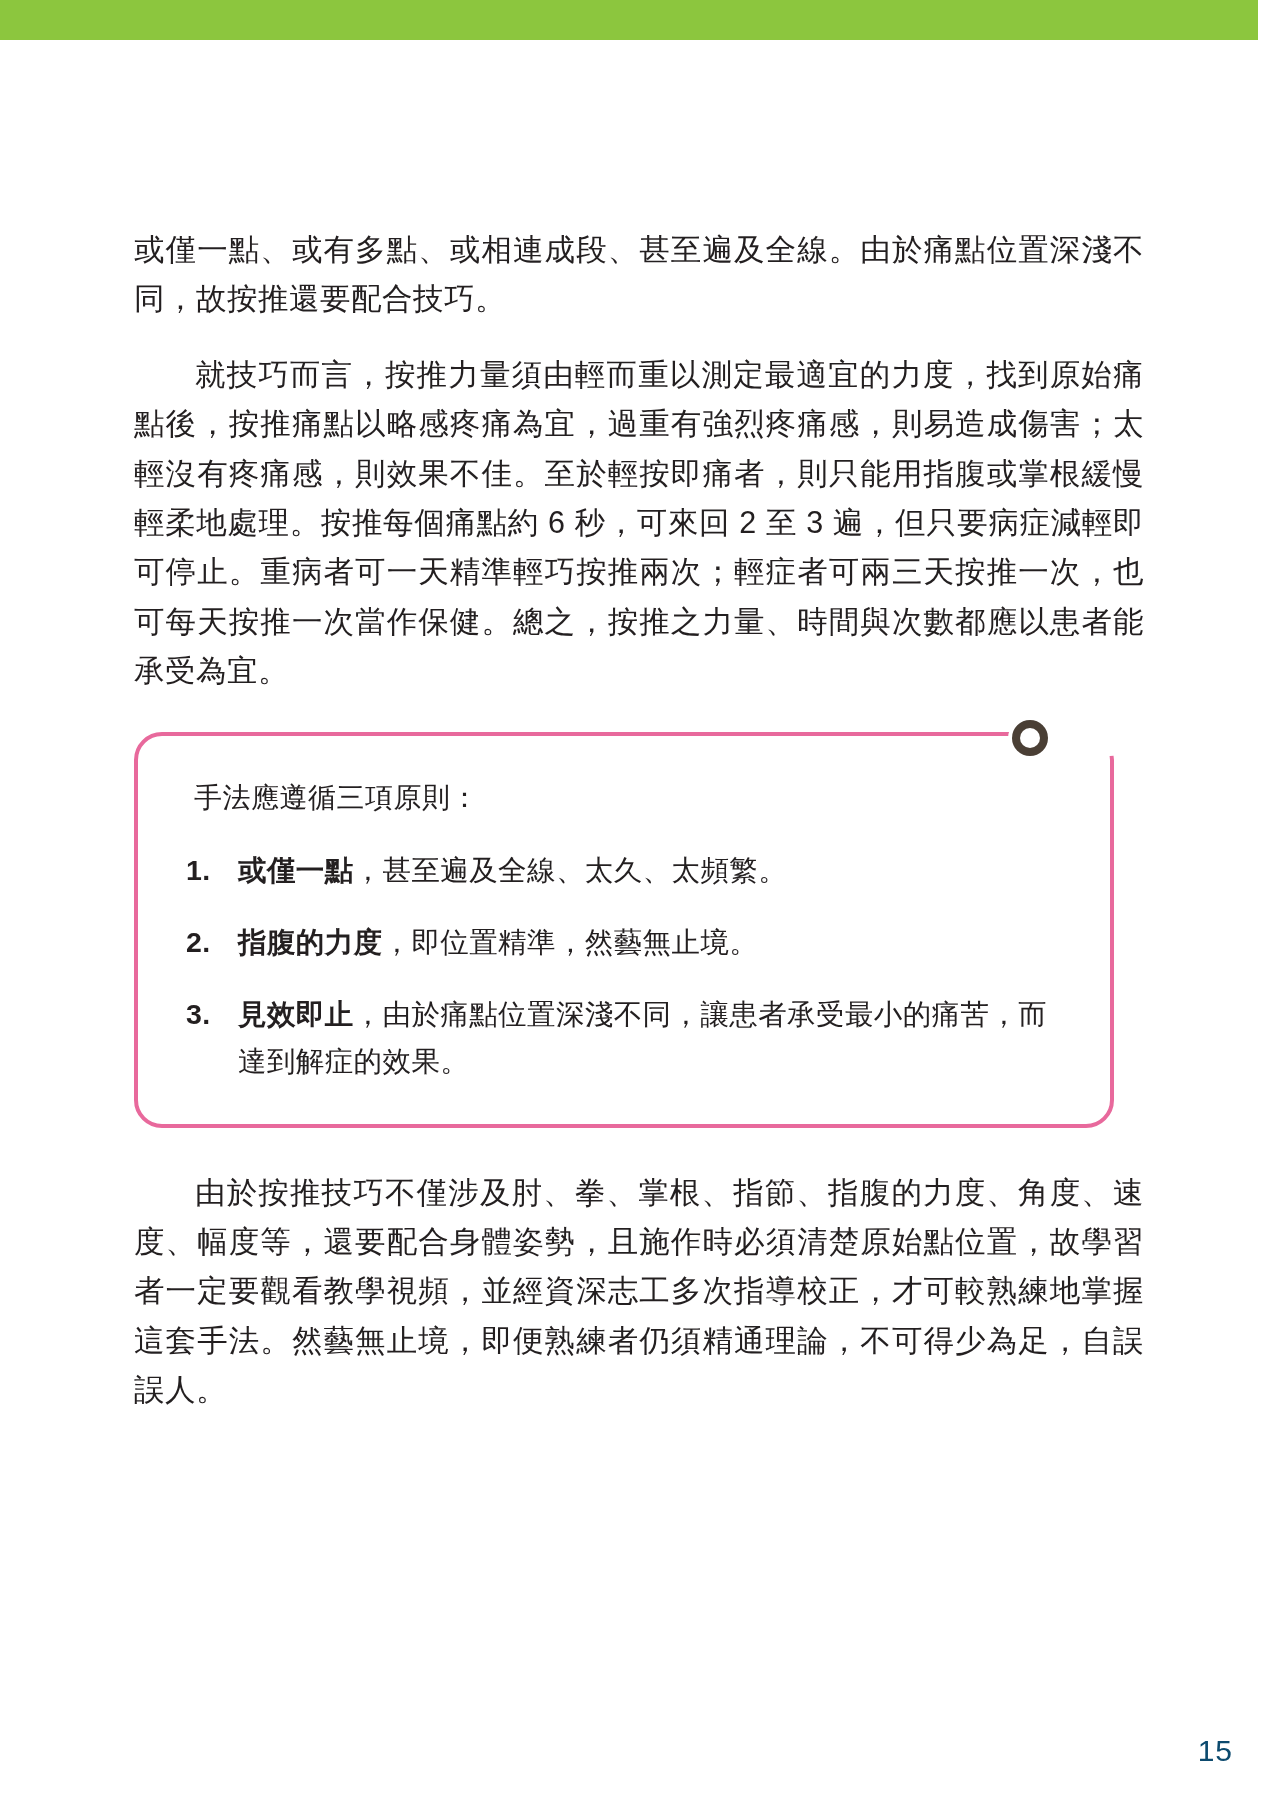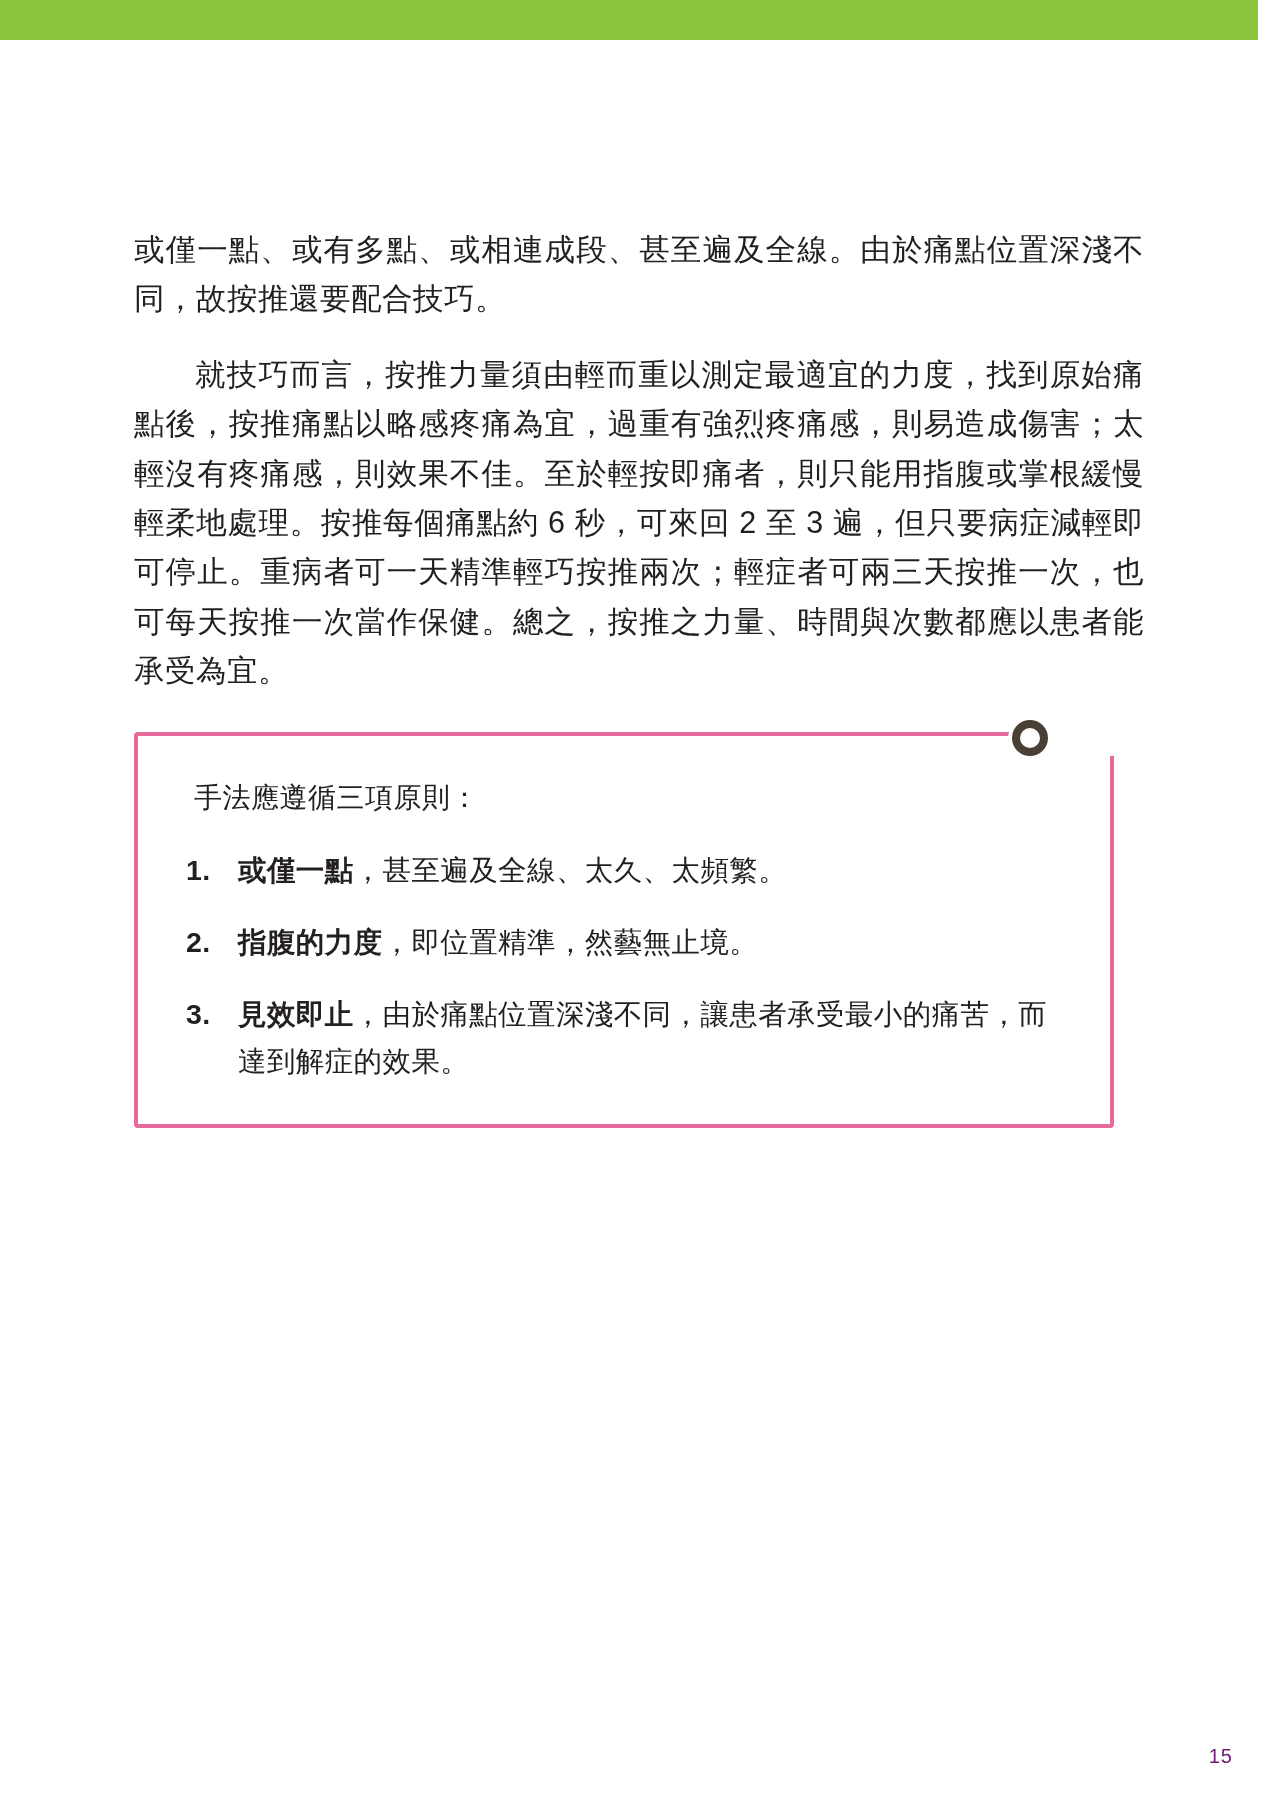--- a/index.html
+++ b/index.html
@@ -68,21 +68,21 @@
   }
 
   
   .callout-wrap {
     position: relative;
     margin: 36px 0 40px 0;
   }
   .callout {
     position: relative;
     border: 4px solid #e8699c;
-    border-radius: 4px;
+    border-radius: 28px;
     padding: 40px 44px 40px 48px;
     box-sizing: border-box;
     width: 980px;
     background: #ffffff;
   }
   .callout-lead {
     font-size: 28px;
     line-height: 1.55;
     margin: 0 0 28px 8px;
     letter-spacing: 0.5px;
@@ -141,22 +141,22 @@
     height: 20px;
     border-radius: 50%;
     background: #ffffff;
   }
 
   
   .page-number {
     position: absolute;
     right: 92px;
     bottom: 48px;
-    font-size: 20px;
-    color: #701a75;
+    font-size: 30px;
+    color: #0c4a6e;
     letter-spacing: 1px;
   }
 </style>
 </head>
 <body>
 
 <div class="top-band">
   <div class="top-band-edge"></div>
 </div>
 
@@ -186,17 +186,18 @@
             <b>指腹的力度</b><span>，即位置精準，然藝無止境。</span>
           </li>
           <li>
             <span class="num">3.</span>
             <b>見效即止</b><span>，由於痛點位置深淺不同，讓患者承受最小的痛苦，而達到解症的效果。</span>
           </li>
         </ol>
       </div>
     </div>
 
+    <p class="para indent">由於按推技巧不僅涉及肘、拳、掌根、指節、指腹的力度、角度、速度、幅度等，還要配合身體姿勢，且施作時必須清楚原始點位置，故學習者一定要觀看教學視頻，並經資深志工多次指導校正，才可較熟練地掌握這套手法。然藝無止境，即便熟練者仍須精通理論，不可得少為足，自誤誤人。</p>
 
   </div>
 
   <div class="page-number">15</div>
 </div>
 
 </body></html>

